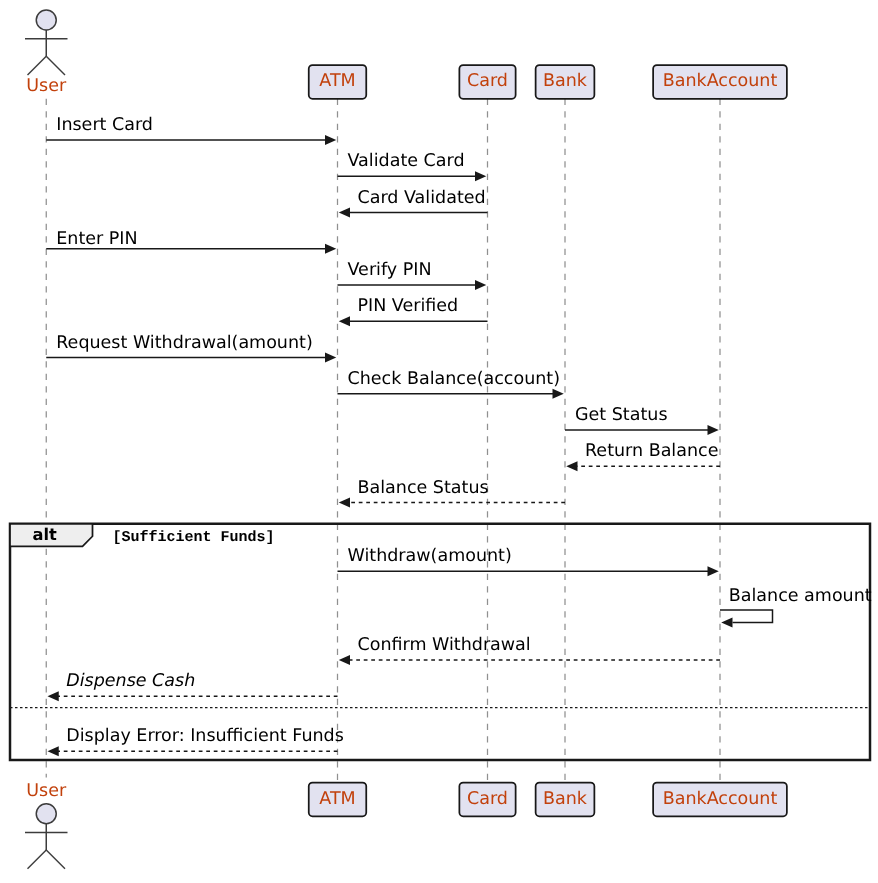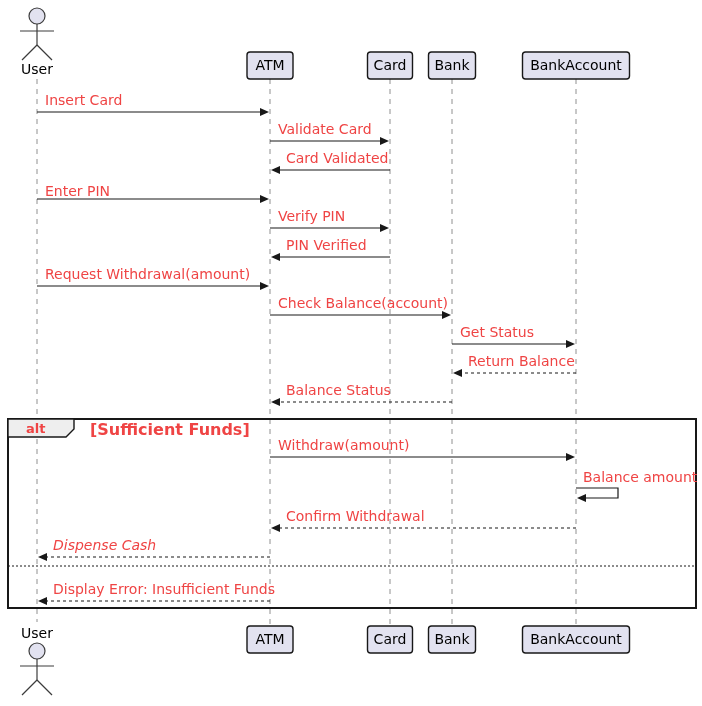--- a/index.html
+++ b/index.html
@@ -2,24 +2,24 @@
 <html><head>
 <meta charset="utf-8">
 <style>
   html,body{margin:0;padding:0;background:#ffffff;}
   #stage{
     position:relative;width:702px;height:706px;background:#ffffff;
     font-family:"DejaVu Sans","Liberation Sans",sans-serif;color:#000;
     overflow:hidden;
   }
   #svg{position:absolute;left:0;top:0;}
-  .lbl{position:absolute;white-space:nowrap;font-size:14px;line-height:16px;color:#ef4444;}
-  .b12{font-weight:bold;font-size:16px;}
+  .lbl{position:absolute;white-space:nowrap;font-size:14px;line-height:16px;color:#000000;}
+  .b12{font-weight:bold;font-size:12px;font-family:Liberation Mono, monospace;}
   .b13{font-weight:bold;font-size:13px;}
-  .plabel{position:absolute;text-align:center;font-size:14px;line-height:16px;color:#000000;white-space:nowrap;}
+  .plabel{position:absolute;text-align:center;font-size:14px;line-height:16px;color:#c2410c;white-space:nowrap;}
 </style>
 </head>
 <body>
 
 <div id="stage">
   <svg id="svg" width="702" height="706">
       <line x1="37" y1="79" x2="37" y2="622" stroke="#909090" stroke-width="1" stroke-dasharray="5,5"></line>
       <line x1="270" y1="79" x2="270" y2="626" stroke="#909090" stroke-width="1" stroke-dasharray="5,5"></line>
       <line x1="390" y1="79" x2="390" y2="626" stroke="#909090" stroke-width="1" stroke-dasharray="5,5"></line>
       <line x1="452" y1="79" x2="452" y2="626" stroke="#909090" stroke-width="1" stroke-dasharray="5,5"></line>

